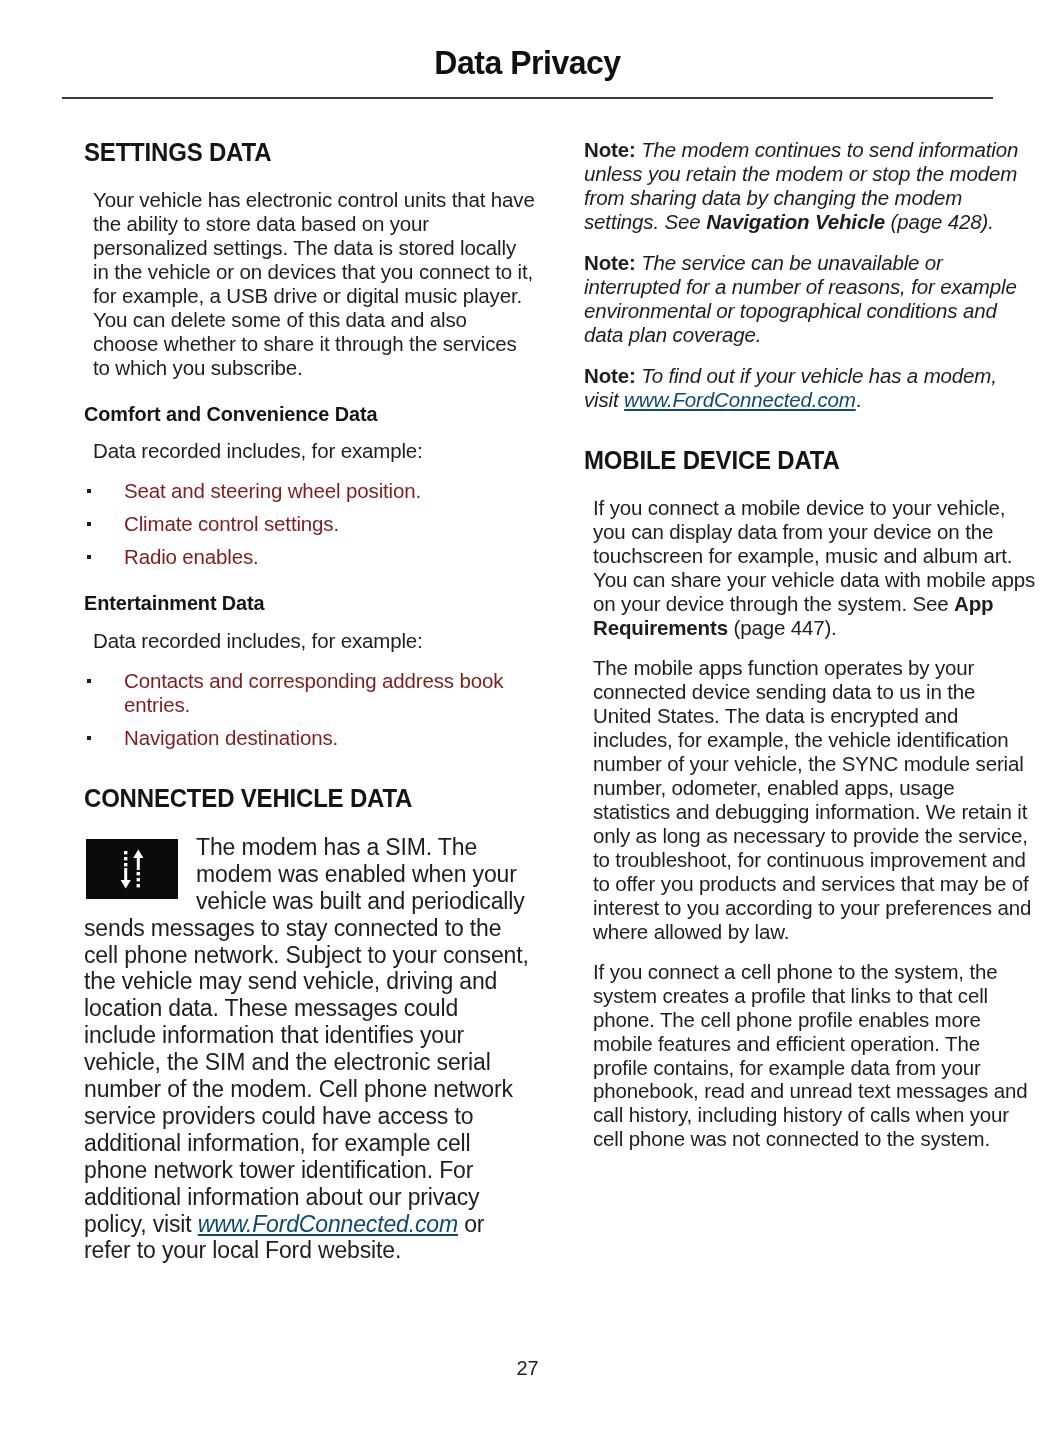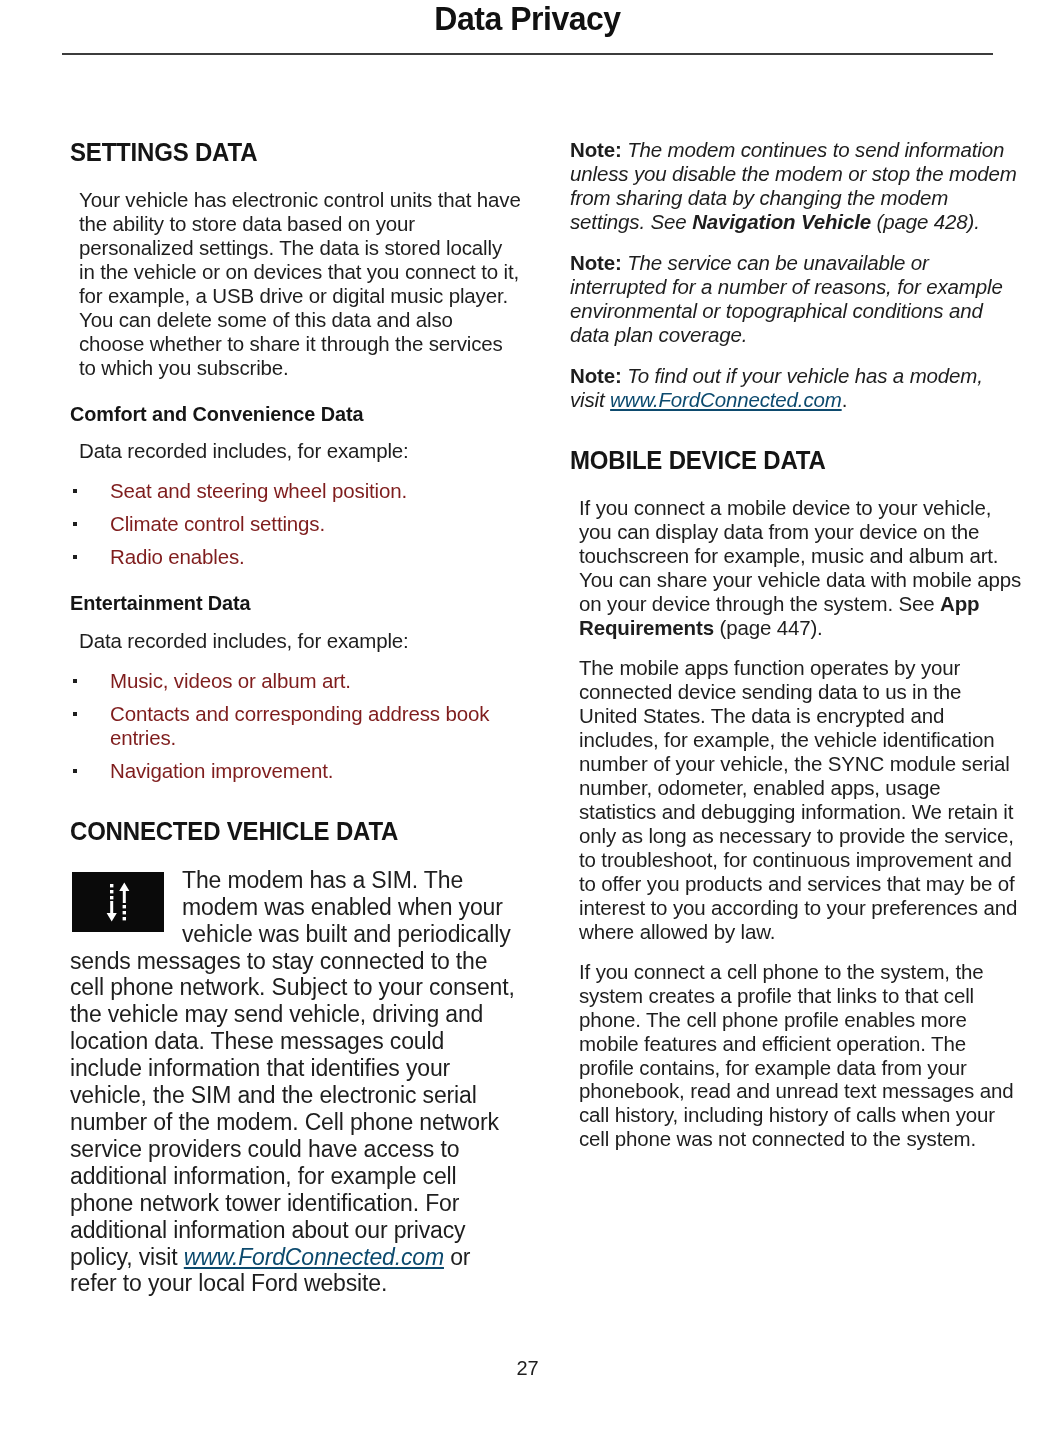--- a/index.html
+++ b/index.html
@@ -18,20 +18,21 @@
 
   .page {
     width: 1055px;
     height: 1448px;
     position: relative;
     box-sizing: border-box;
   }
 
   
   .page-header {
+    padding-top: 44px;
     text-align: center;
   }
   .page-title {
     font-size: 34px;
     font-weight: 700;
     letter-spacing: -0.5px;
     color: #111111;
     line-height: 1.1;
     font-stretch: condensed;
     transform: scaleX(0.94);
@@ -40,21 +41,21 @@
   .header-rule {
     margin: 16px 62px 0 62px;
     border-top: 2px solid #3c3c3c;
     height: 0;
   }
 
   
   .columns {
     position: absolute;
     top: 138px;
-    left: 70px;
+    left: 84px;
     width: 951px;
     display: flex;
     gap: 48px;
   }
   .col {
     width: 452px;
     flex: 0 0 452px;
   }
 
   
@@ -199,23 +200,22 @@
         <li><span class="bullet-mark"></span><span>Seat and steering wheel position.</span></li>
         <li><span class="bullet-mark"></span><span>Climate control settings.</span></li>
         <li><span class="bullet-mark"></span><span>Radio enables.</span></li>
       </ul>
 
       <h2 class="sub-heading">Entertainment Data</h2>
 
       <p class="body-text">Data recorded includes, for example:</p>
 
       <ul class="bullet-list">
-        <li><span class="bullet-mark"></span><span>Music, videos or album art.</span></li>
         <li><span class="bullet-mark"></span><span>Contacts and corresponding address book entries.</span></li>
-        <li><span class="bullet-mark"></span><span>Navigation improvement.</span></li>
+        <li><span class="bullet-mark"></span><span>Navigation destinations.</span></li>
       </ul>
 
       <h1 class="section-heading spaced-top">CONNECTED VEHICLE DATA</h1>
 
       <div class="icon-para">
         <span class="modem-icon">
           <svg width="92" height="60" viewBox="0 0 92 60" xmlns="http://www.w3.org/2000/svg">
 
             <rect x="38" y="12" width="3.4" height="3.4" fill="#ffffff"></rect>
             <rect x="38" y="18" width="3.4" height="3.4" fill="#ffffff"></rect>
@@ -231,21 +231,21 @@
           </svg>
         </span>
         <span>The modem has a SIM. The modem was enabled when your vehicle was built and periodically sends messages to stay connected to the cell phone network. Subject to your consent, the vehicle may send vehicle, driving and location data. These messages could include information that identifies your vehicle, the SIM and the electronic serial number of the modem. Cell phone network service providers could have access to additional information, for example cell phone network tower identification.  For additional information about our privacy policy, visit </span><a class="link" href="#">www.FordConnected.com</a><span> or refer to your local Ford website.</span>
       </div>
 
     </div>
 
     <div class="col">
 
       <p class="note-text">
-        <span class="note-label">Note:</span><span> The modem continues to send information unless you disable the modem or stop the modem from sharing data by changing the modem settings. See </span><span class="bold-italic">Navigation Vehicle</span><span> (page 428).</span>
+        <span class="note-label">Note:</span><span> The modem continues to send information unless you retain the modem or stop the modem from sharing data by changing the modem settings. See </span><span class="bold-italic">Navigation Vehicle</span><span> (page 428).</span>
       </p>
 
       <p class="note-text">
         <span class="note-label">Note:</span><span> The service can be unavailable or interrupted for a number of reasons, for example environmental or topographical conditions and data plan coverage.</span>
       </p>
 
       <p class="note-text">
         <span class="note-label">Note:</span><span> To find out if your vehicle has a modem, visit </span><a class="link" href="#">www.FordConnected.com</a><span class="plain">.</span>
       </p>
 

